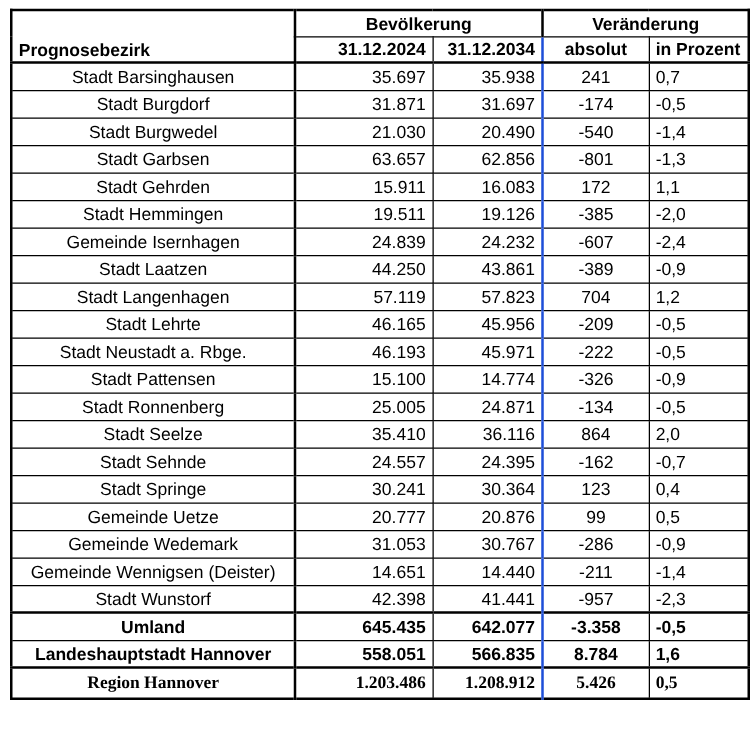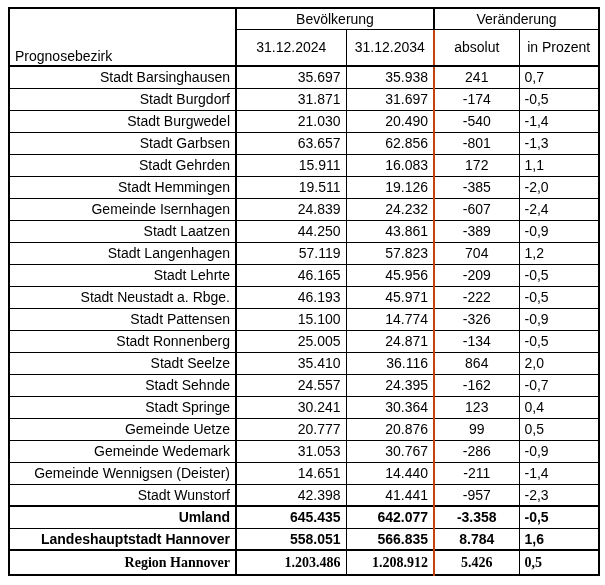--- a/index.html
+++ b/index.html
@@ -22,45 +22,44 @@
   }
   th, td {
     font-size: 14px;
     line-height: 1;
     padding: 0 5px;
     white-space: nowrap;
     overflow: hidden;
     height: 22px;
     color: #000000;
   }
-  thead th { font-weight: normal; }
+  thead th { font-weight: bold; }
   
-  .c1 { text-align: right;  border-right: 2px solid #000000; }
+  .c1 { text-align: center;  border-right: 2px solid #000000; }
   .c2 { text-align: right; border-right: 1px solid #000000; }
-  .c3 { text-align: right; border-right: 2px solid #c2410c; }
+  .c3 { text-align: right; border-right: 2px solid #1d4ed8; }
   .c4 { text-align: center; border-right: 1px solid #000000; }
   .c5 { text-align: left; }
   
   th.corner {
     vertical-align: bottom;
     text-align: left;
     border-bottom: 2px solid #000000;
     padding-bottom: 2px;
     height: 21px;
   }
   th.group {
     text-align: center;
     border-bottom: 1px solid #000000;
     height: 21px;
   }
   th.group-pop { border-right: 2px solid #000000; }
   th.sub {
-    text-align: center;
     border-bottom: 2px solid #000000;
-    height: 37px;
+    height: 21px;
   }
   
   tbody td { border-bottom: 1px solid #000000; }
   tbody tr.thick-top td { border-top: 2px solid #000000; margin-top: 38px; }
   tbody tr.bold td { font-weight: bold; }
   tbody tr.total td { height: 25px; font-family: Liberation Serif, serif; }
 </style>
 </head>
 <body>
 

